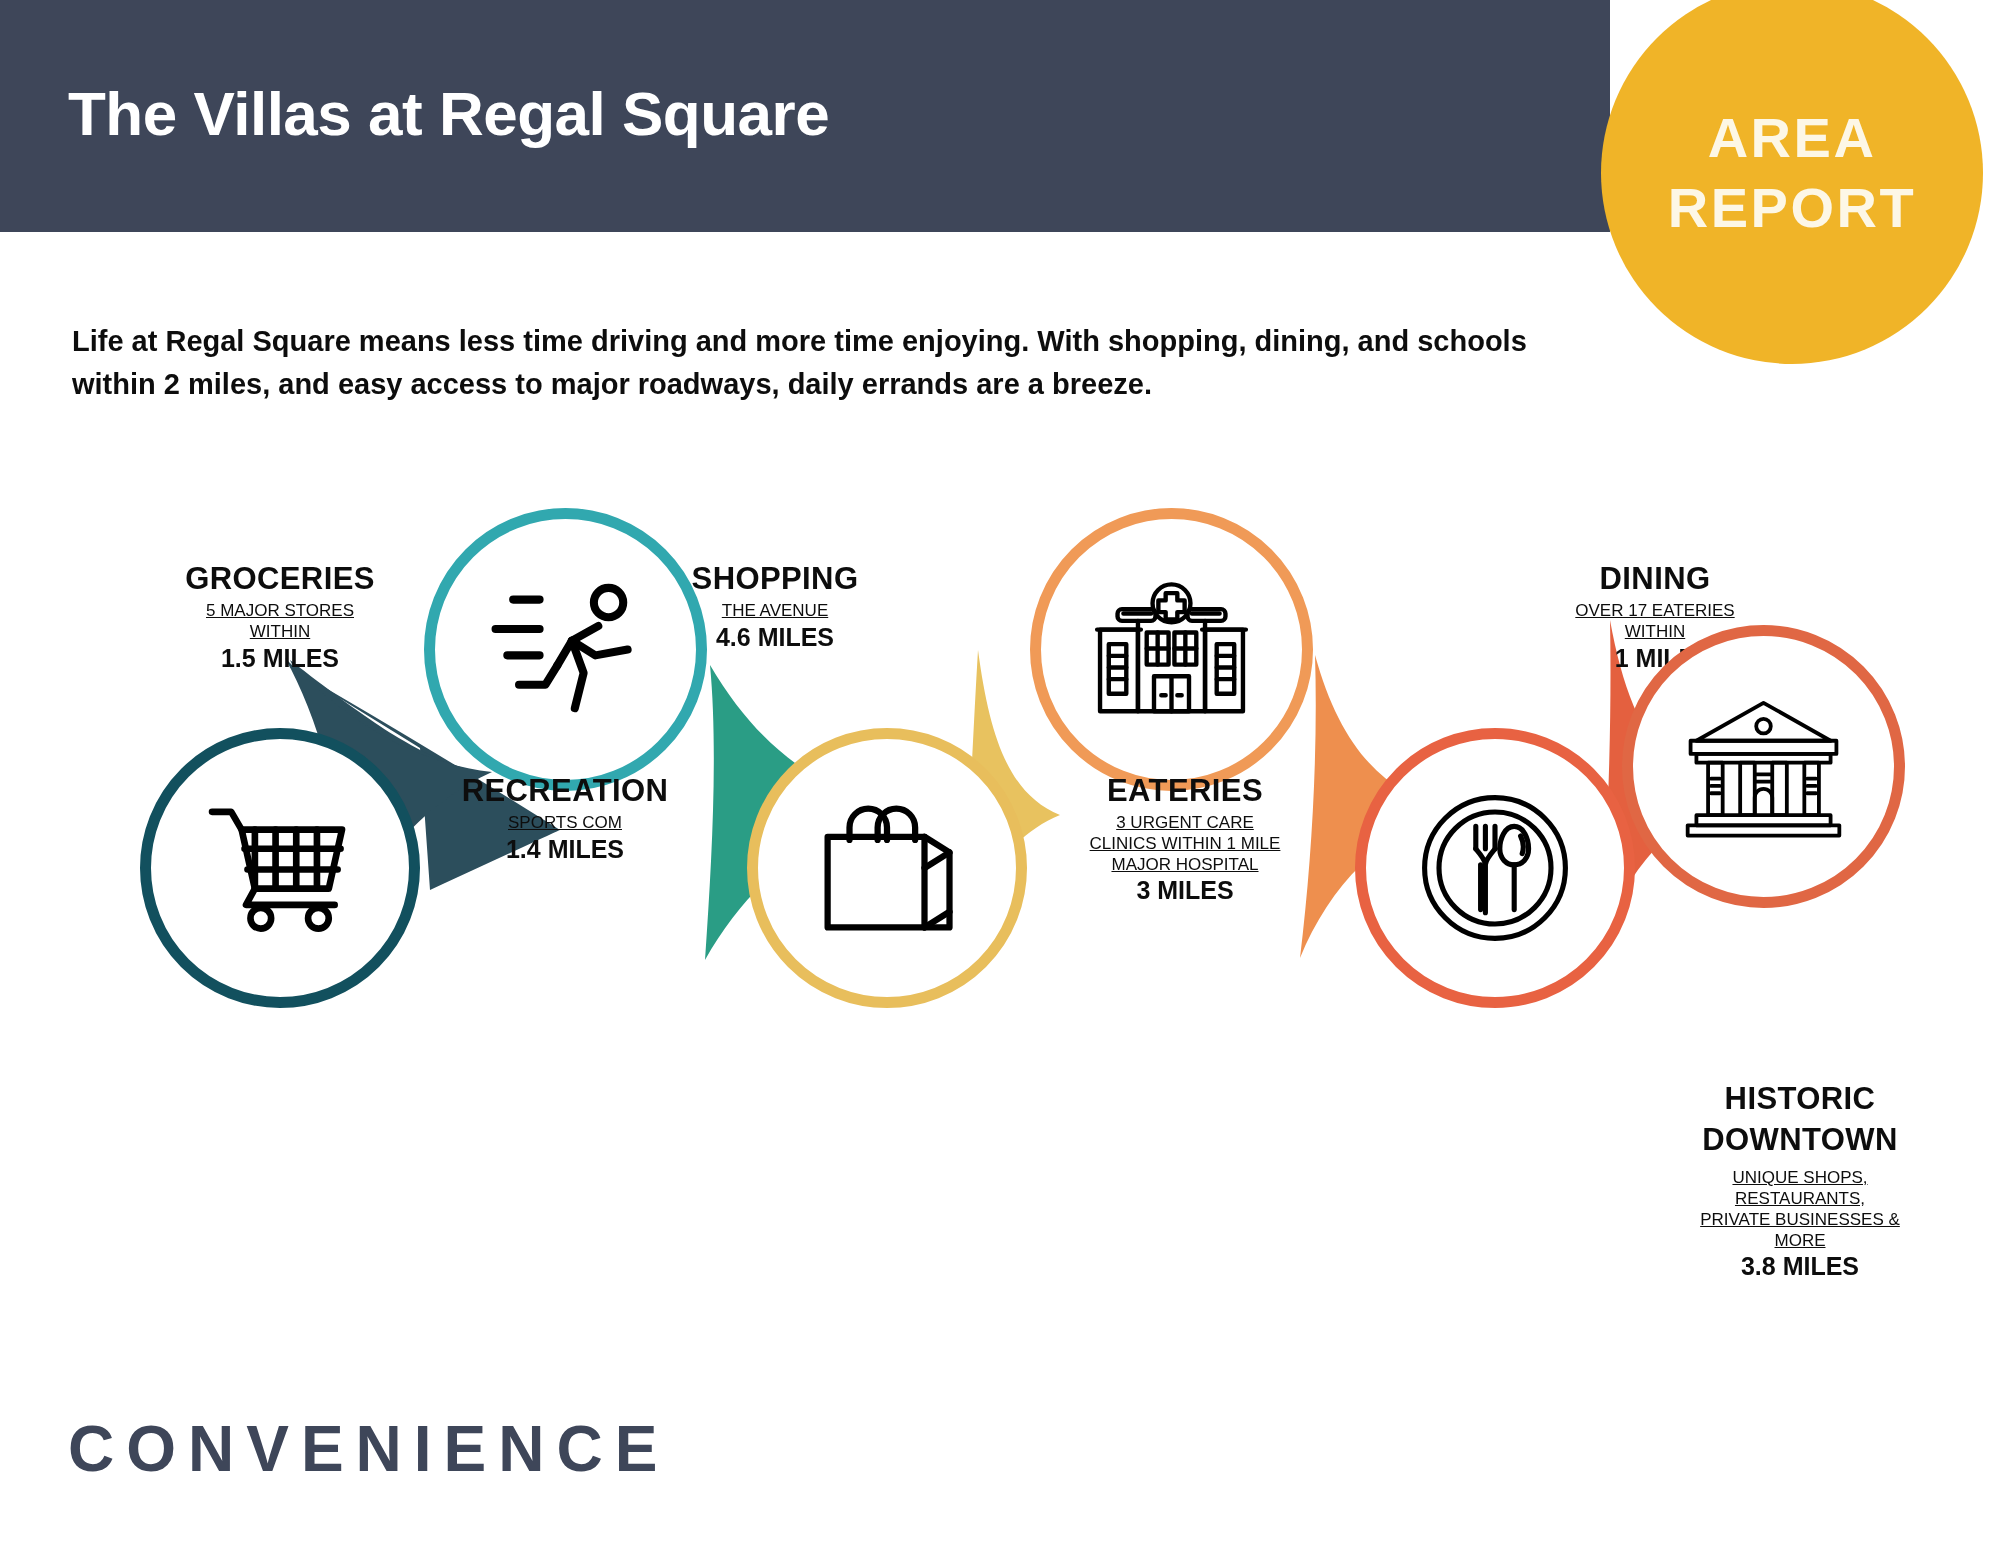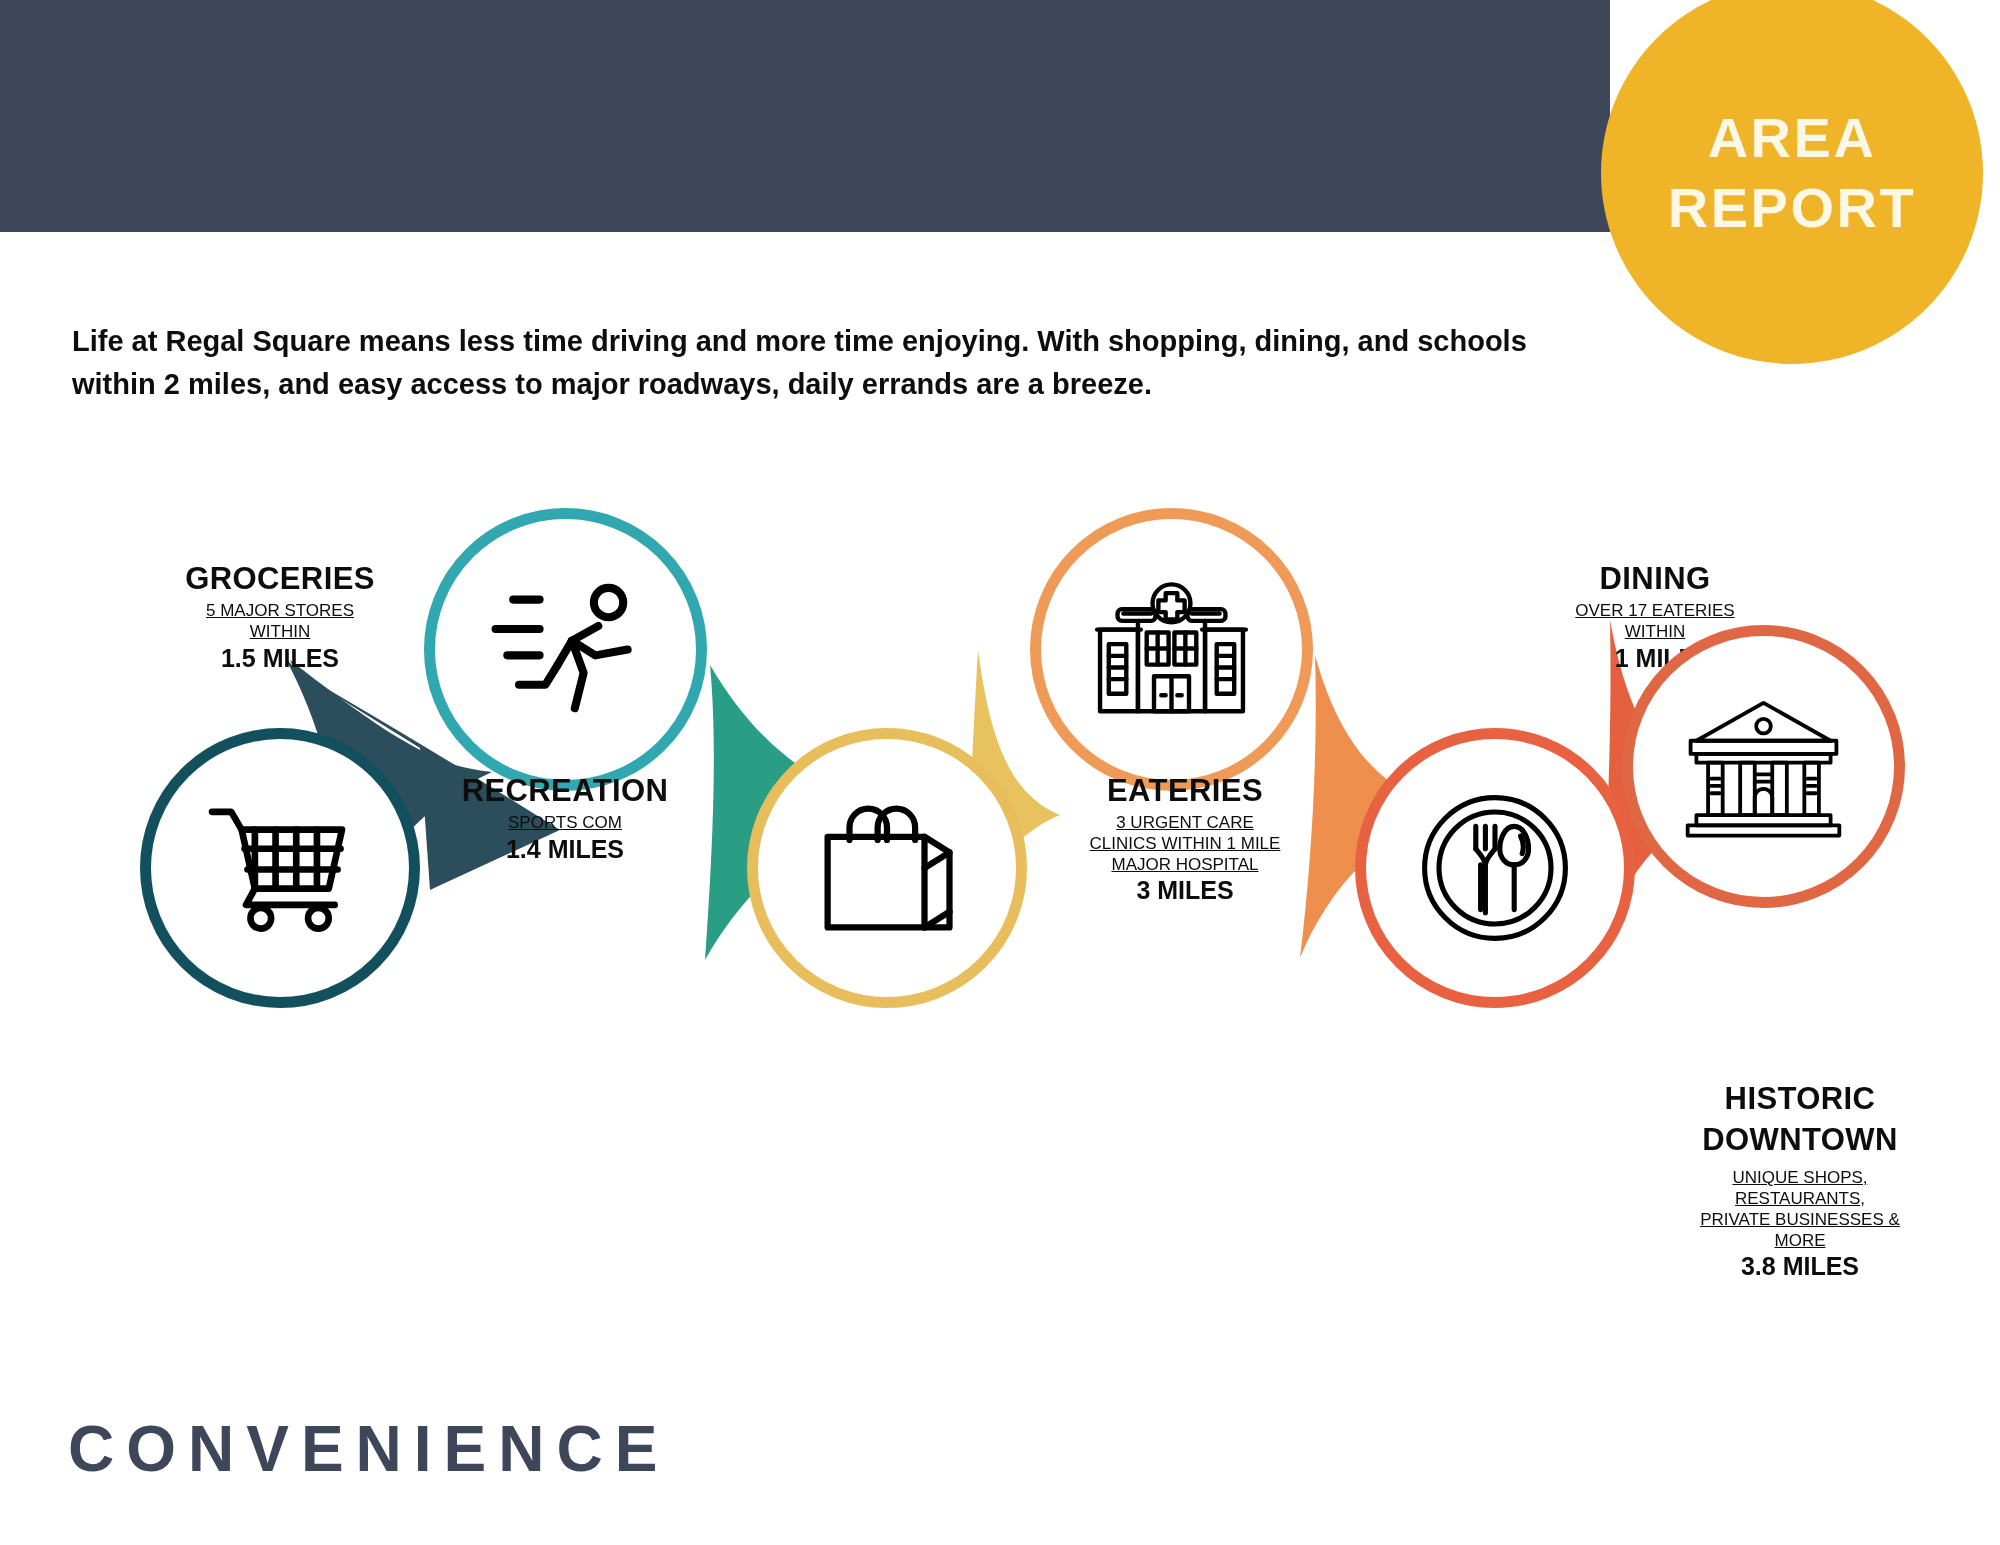--- a/index.html
+++ b/index.html
@@ -134,20 +134,21 @@
     letter-spacing: 12px;
     color: #3E4659;
   }
 </style>
 </head>
 <body>
 
 <div id="page">
 
   <div id="header-bar"></div>
+  <div id="header-title">The Villas at Regal Square</div>
 
   <div id="area-report-badge">
     <div class="badge-line">AREA</div>
     <div class="badge-line">REPORT</div>
   </div>
 
   <div id="intro-paragraph">Life at Regal Square means less time driving and more time enjoying. With shopping, dining, and schools within 2 miles, and easy access to major roadways, daily errands are a breeze.</div>
 
   <div id="diagram">
 
@@ -227,20 +228,25 @@
       <span>
         <svg width="150" height="150" viewBox="0 0 96 96" fill="none" stroke="#000" stroke-width="4" stroke-linecap="round" stroke-linejoin="round">
           <path d="M10 28 h62 v58 h-62 z"></path>
           <path d="M72 28 l16 10 v48 l-16 -0"></path>
           <path d="M88 38 l-16 10"></path>
           <path d="M72 86 l16 -10"></path>
           <path d="M24 30 v-8 a12 12 0 0 1 24 0 v8"></path>
           <path d="M42 30 v-8 a12 12 0 0 1 24 0 v8"></path>
         </svg>
       </span>
+    </div>
+    <div class="node-label" style="left:615px; top:0px; width:320px;">
+      <div class="title">SHOPPING</div>
+      <div class="detail">THE AVENUE</div>
+      <div class="distance">4.6 MILES</div>
     </div>
 
     <div class="node-circle" style="left:1030px; top:-52px; width:283px; height:283px; border:11px solid #F09A57;">
       <span>
         <svg width="175" height="140" viewBox="0 0 118 96" fill="none" stroke="#000" stroke-width="3" stroke-linecap="round" stroke-linejoin="round">
           <circle cx="59" cy="16" r="13"></circle>
           <path d="M55 9 h8 v5 h5 v8 h-5 v5 h-8 v-5 h-5 v-8 h5 z"></path>
           <path d="M26 23 h19 M73 23 h19"></path>
           <rect x="22" y="20" width="26" height="8" rx="3"></rect>
           <rect x="70" y="20" width="26" height="8" rx="3"></rect>

